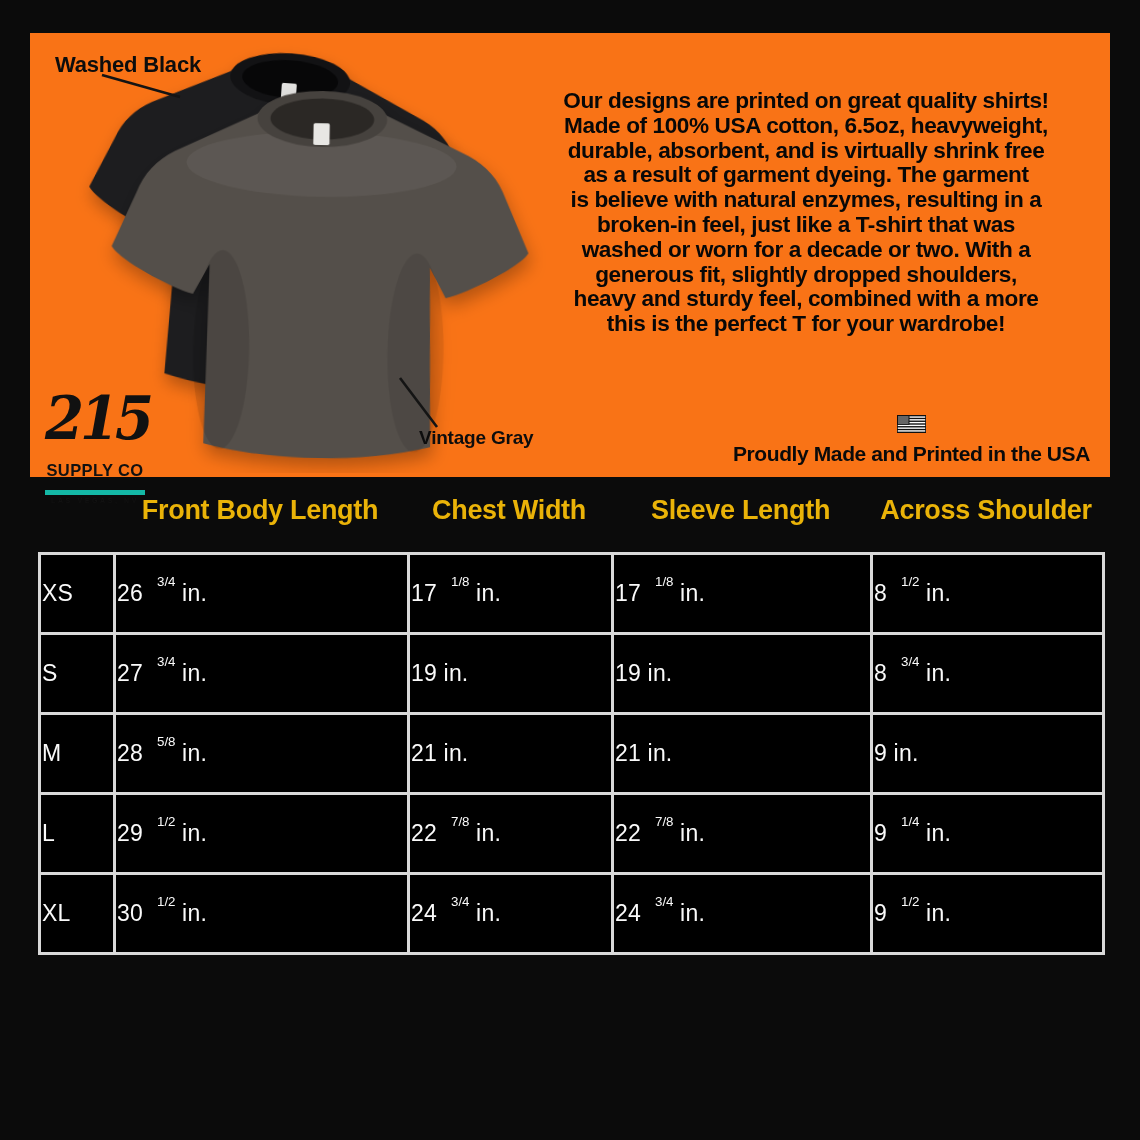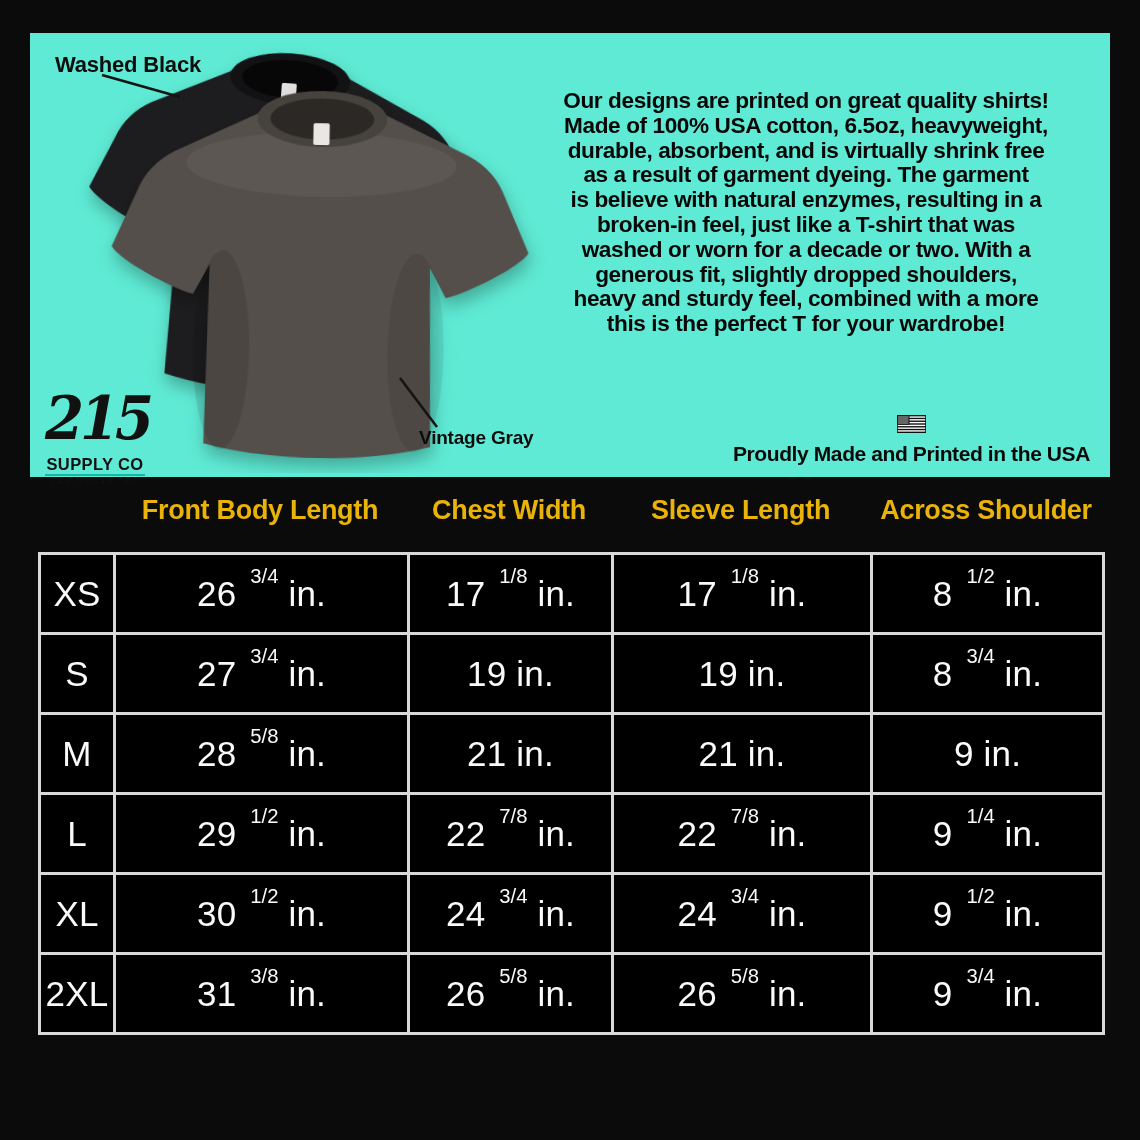--- a/index.html
+++ b/index.html
@@ -5,40 +5,40 @@
   html,body{margin:0;padding:0;}
   body{
     width:1140px;height:1140px;position:relative;overflow:hidden;
     background:#0b0b0b;
     font-family:"Liberation Sans","DejaVu Sans",sans-serif;
     -webkit-font-smoothing:antialiased;
   }
   
   .card{
     position:absolute;left:30px;top:33px;width:1080px;height:444px;
-    background:#5eead4;color:#0c0c0c;
+    background:#f97316;color:#0c0c0c;
   }
   .shirts-svg{position:absolute;left:10px;top:10px;width:540px;height:430px;}
   .tee{filter:drop-shadow(2px 8px 8px rgba(0,0,0,0.28));}
   .annotations{position:absolute;left:0;top:0;width:1080px;height:444px;pointer-events:none;}
   .shirt-label{
     position:absolute;font-weight:bold;color:#0d0d0d;white-space:nowrap;
     letter-spacing:-0.2px;
   }
   .label-washed{left:25px;top:19px;font-size:22px;}
   .label-vintage{left:389px;top:394px;font-size:19px;}
   
   .logo{position:absolute;left:15px;top:360px;text-align:center;color:#111;width:100px;}
   .logo-215{
     font-family:"DejaVu Serif",serif;font-weight:bold;font-style:italic;
     font-size:56px;line-height:48px;letter-spacing:-4px;transform:scaleY(1.08);
   }
   .logo-supply{
     font-weight:bold;font-size:16.5px;letter-spacing:0.4px;line-height:18px;
-    border-bottom:2px solid #14b8a6;padding-bottom:1px;margin-top:14px;
+    border-bottom:5px solid #14b8a6;padding-bottom:11px;margin-top:20px;
   }
   .logo-city{font-weight:bold;font-size:7px;letter-spacing:2.6px;margin-top:2px;}
   
   .description{
     position:absolute;left:470px;top:56px;width:612px;text-align:center;
     font-weight:bold;font-size:22.6px;line-height:24.8px;letter-spacing:-0.4px;
     color:#080808;
   }
   
   .made-usa{
@@ -51,21 +51,21 @@
     position:absolute;left:38px;top:495px;width:1064px;
     display:grid;grid-template-columns:75px 294px 204px 259px 232px;
     color:#eab308;font-weight:bold;font-size:27px;letter-spacing:-0.3px;
   }
   .size-headers span{text-align:center;}
   .size-table{
     position:absolute;left:38px;top:552px;border-collapse:collapse;
   }
   .size-table td{
     border:3px solid #d9d9d9;background:#000;height:75px;
-    color:#fafafa;font-size:35px;font-weight:normal;text-align:center;vertical-align:middle;
+    color:#fafafa;font-size:23px;font-weight:normal;vertical-align:middle;
     letter-spacing:0.2px;
   }
   .size-table td sup{
     font-size:0.58em;line-height:0;position:relative;top:-0.5em;margin-left:14px;letter-spacing:0;
   }
 </style>
 </head>
 <body>
 
 <div class="card">
@@ -191,21 +191,14 @@
         <td>22<sup>7/8</sup> in.</td>
         <td>9<sup>1/4</sup> in.</td>
       </tr>
       <tr>
         <td>XL</td>
         <td>30<sup>1/2</sup> in.</td>
         <td>24<sup>3/4</sup> in.</td>
         <td>24<sup>3/4</sup> in.</td>
         <td>9<sup>1/2</sup> in.</td>
       </tr>
-      <tr>
-        <td>2XL</td>
-        <td>31<sup>3/8</sup> in.</td>
-        <td>26<sup>5/8</sup> in.</td>
-        <td>26<sup>5/8</sup> in.</td>
-        <td>9<sup>3/4</sup> in.</td>
-      </tr>
     </tbody>
 </table>
 
 </body></html>

